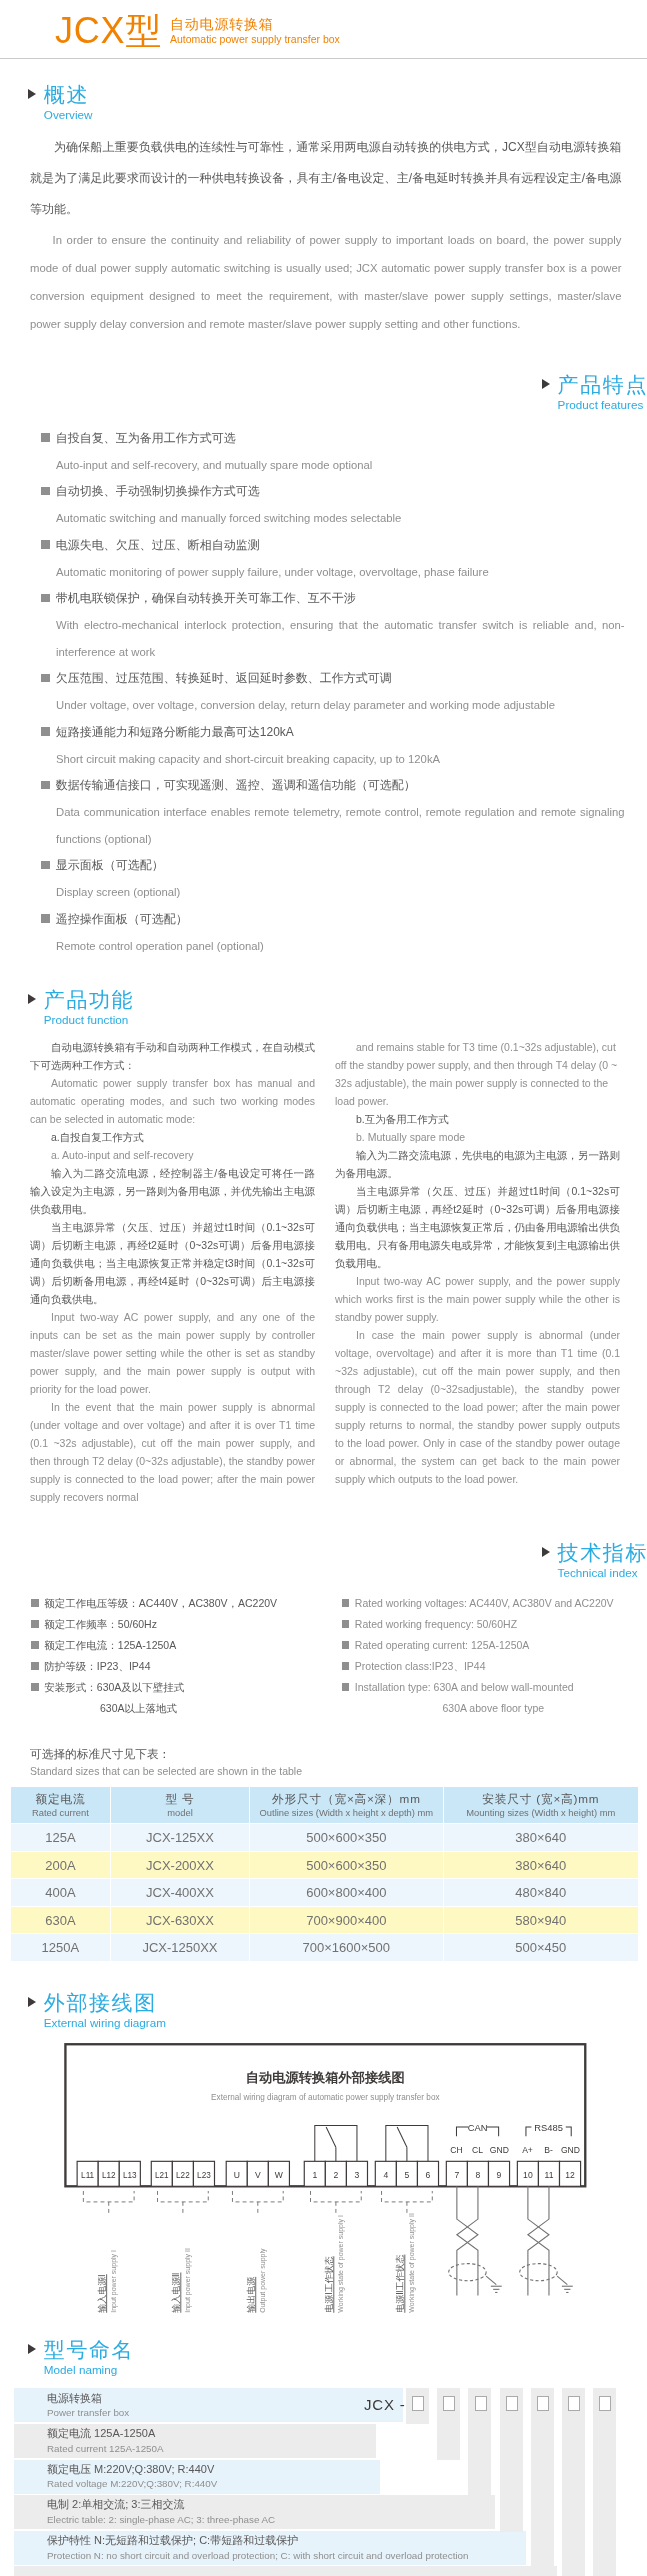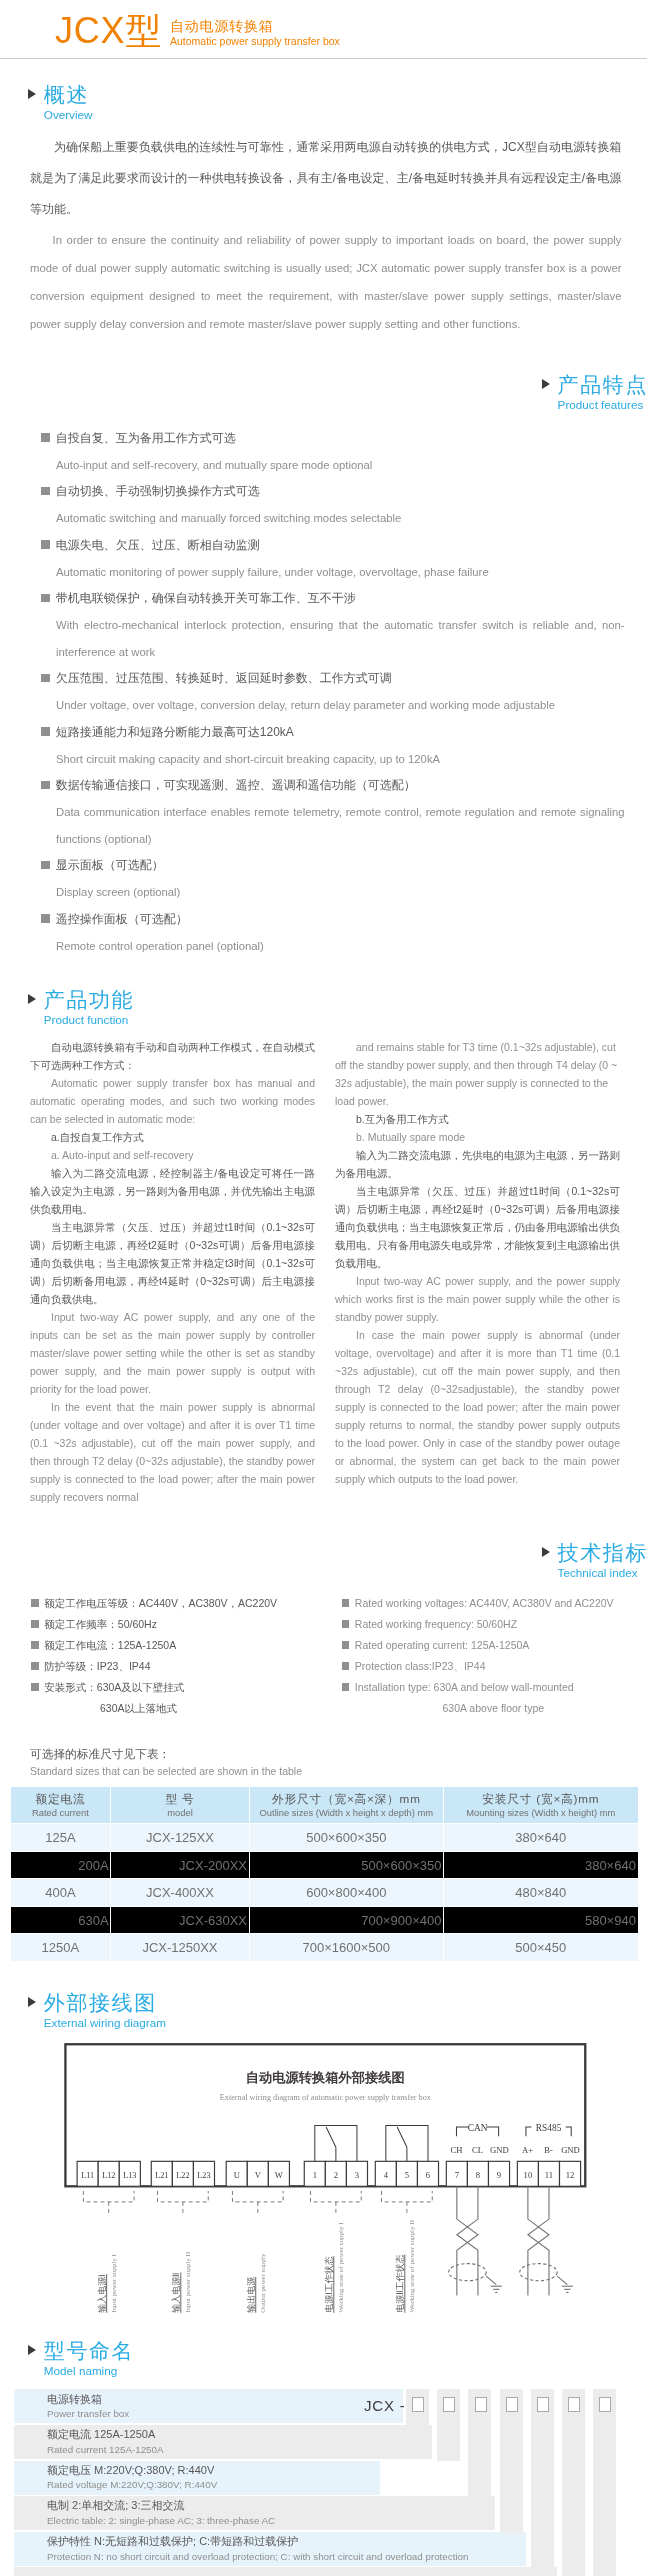--- a/index.html
+++ b/index.html
@@ -1,19 +1,19 @@
 <!DOCTYPE html>
 <html style="font-size:12.5px"><head>
 <meta charset="utf-8">
 <style>
   html,body{margin:0;padding:0;background:#fff;}
   .page{position:relative;width:648px;height:2576px;overflow:hidden;background:#fff;
         font-family:"Liberation Sans","DejaVu Sans",sans-serif;}
   
-  .brand{display:flex;align-items:flex-end;padding:12.5px 0 0 55px;color:#f18101;}
+  .brand{display:flex;align-items:center;padding:12.5px 0 0 55px;color:#f18101;}
   .brand-model{font-size:36px;line-height:36px;letter-spacing:0.8px;}
   .brand-right{margin-left:7.8px;padding-top:1.6px;}
   .brand-zh{font-size:14px;line-height:17px;letter-spacing:0.8px;}
   .brand-en{font-size:10.5px;line-height:13.3px;}
   .rule{border:none;border-top:0.8px solid #c9caca;margin:9.4px 0 0 0;}
   
   .sec-head{display:flex;align-items:flex-start;margin-left:28px;}
   .tri{width:0;height:0;border-left:8.6px solid #3e3a39;border-top:5.5px solid transparent;
        border-bottom:5.5px solid transparent;margin:7px 7.8px 0 0;}
   .sec-zh{font-size:21px;line-height:25px;color:#2aabe2;letter-spacing:1.6px;}
@@ -45,24 +45,24 @@
   .tech-col.en .tech-cont{padding-left:101px;}
   
   .tbl-intro-zh{margin:28px 0 0 30px;font-size:11.7px;color:#595757;}
   .tbl-intro-en{margin:3.1px 0 0 30px;font-size:10.5px;color:#8f8f8f;}
   table.sizes{border-collapse:separate;border-spacing:1.6px;width:629px;margin:9.4px auto 0;}
   table.sizes th{background:#c9e7f7;font-weight:normal;padding:4.7px 1.6px 5.5px;}
   .h-zh{display:block;font-size:11.7px;color:#595757;letter-spacing:0.8px;}
   .h-en{display:block;font-size:9.4px;color:#727171;}
   table.sizes td{text-align:center;font-size:13px;color:#727171;padding:0 1.6px;height:26.5px;}
   table.sizes tr.odd td{background:#edf6fc;}
-  table.sizes tr.even td{background:#000000;text-align:right;}
+  table.sizes tr.even td{background:#fef9c3;}
   .c1{width:16%;}.c2{width:22%;}.c3{width:31%;}.c4{width:31%;}
   
-  .wiring-wrap{margin:7.8px 0 0 34px;font-family:Liberation Serif, serif;}
+  .wiring-wrap{margin:7.8px 0 0 34px;}
   
   .naming{position:relative;margin:11px 14px 0;height:290px;}
   .n-row{height:34px;margin-bottom:1.6px;box-sizing:border-box;padding:2.3px 0 0 33px;}
   .n-row.blue{background:#e7f3fb;}
   .n-row.gray{background:#ececec;}
   .n-zh{font-size:11px;line-height:15.6px;color:#595757;}
   .n-en{font-size:9.8px;line-height:14px;color:#8f8f8f;}
   .n-strip{position:absolute;top:0;width:23.4px;background:#ececec;}
   .n-box{position:absolute;top:7.8px;width:10px;height:12.5px;background:#fff;border:1.6px solid #a9aaaa;}
   .n-prefix{position:absolute;left:350px;top:7.8px;font-size:15px;color:#3e3a39;letter-spacing:0.8px;}
@@ -406,21 +406,21 @@
     <div class="n-box" style="left:461px;"></div>
     <div class="n-box" style="left:492px;"></div>
     <div class="n-box" style="left:523px;"></div>
     <div class="n-box" style="left:554px;"></div>
     <div class="n-box" style="left:585px;"></div>
 
     <div class="n-row blue" style="width:389px;">
       <div class="n-zh">电源转换箱</div>
       <div class="n-en">Power transfer box</div>
     </div>
-    <div class="n-row gray" style="width:418px;">
+    <div class="n-row gray" style="width:362px;">
       <div class="n-zh">额定电流  125A-1250A</div>
       <div class="n-en">Rated current  125A-1250A</div>
     </div>
     <div class="n-row blue" style="width:366px;">
       <div class="n-zh">额定电压  M:220V;Q:380V; R:440V</div>
       <div class="n-en">Rated voltage  M:220V;Q:380V; R:440V</div>
     </div>
     <div class="n-row gray" style="width:481px;">
       <div class="n-zh">电制  2:单相交流; 3:三相交流</div>
       <div class="n-en">Electric table:  2: single-phase AC; 3: three-phase AC</div>

